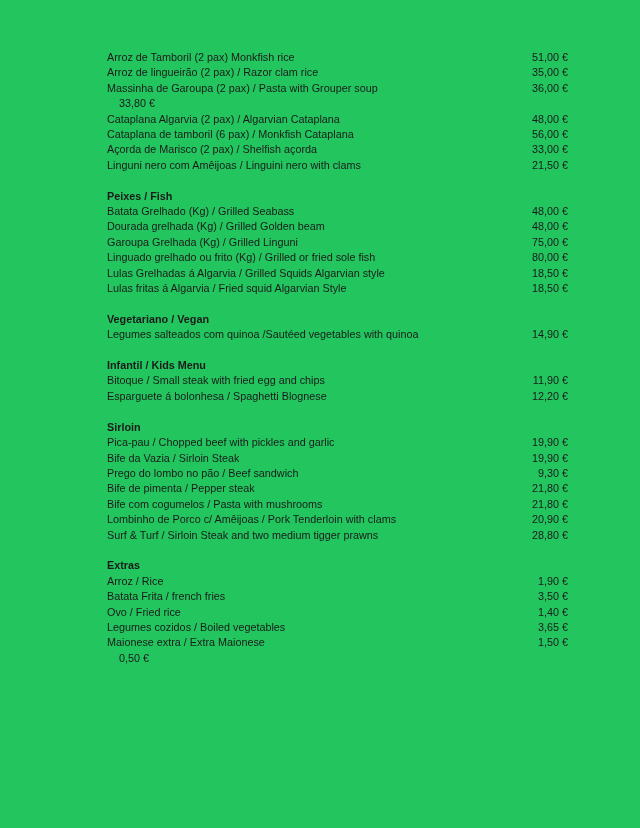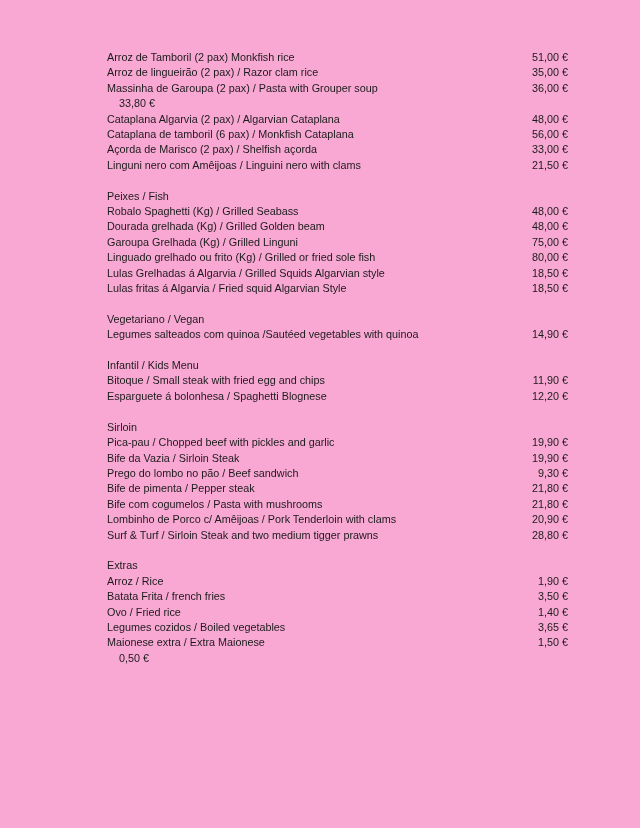--- a/index.html
+++ b/index.html
@@ -4,40 +4,40 @@
 <style>
   html, body {
     margin: 0;
     padding: 0;
     background: #ffffff;
   }
   .page {
     position: relative;
     width: 640px;
     height: 828px;
-    background: #f9a8d4;
+    background: #22c55e;
     box-sizing: border-box;
     padding: 50px 72px 0 107px;
     font-family: "Liberation Sans", sans-serif;
     font-size: 10.8px;
     line-height: 15.4px;
     color: #1b1b1b;
     overflow: hidden;
   }
   .menu {
     width: 100%;
   }
   .section {
     margin-bottom: 15.4px;
   }
   .section:last-child {
     margin-bottom: 8px;
   }
   .section-header {
-    font-weight: normal;
+    font-weight: bold;
     white-space: nowrap;
   }
   .menu-row {
     display: flex;
     justify-content: space-between;
     align-items: baseline;
   }
   .item-name {
     white-space: nowrap;
     overflow: hidden;
@@ -83,21 +83,21 @@
           <span class="item-price">33,00 €</span>
         </div>
         <div class="menu-row">
           <span class="item-name">Linguni nero com Amêijoas / Linguini nero with clams</span>
           <span class="item-price">21,50 €</span>
         </div>
       </div>
       <div class="section">
         <div class="section-header">Peixes / Fish</div>
         <div class="menu-row">
-          <span class="item-name">Robalo Spaghetti (Kg) / Grilled Seabass</span>
+          <span class="item-name">Batata Grelhado (Kg) / Grilled Seabass</span>
           <span class="item-price">48,00 €</span>
         </div>
         <div class="menu-row">
           <span class="item-name">Dourada grelhada (Kg) / Grilled Golden beam</span>
           <span class="item-price">48,00 €</span>
         </div>
         <div class="menu-row">
           <span class="item-name">Garoupa Grelhada (Kg) / Grilled Linguni</span>
           <span class="item-price">75,00 €</span>
         </div>

